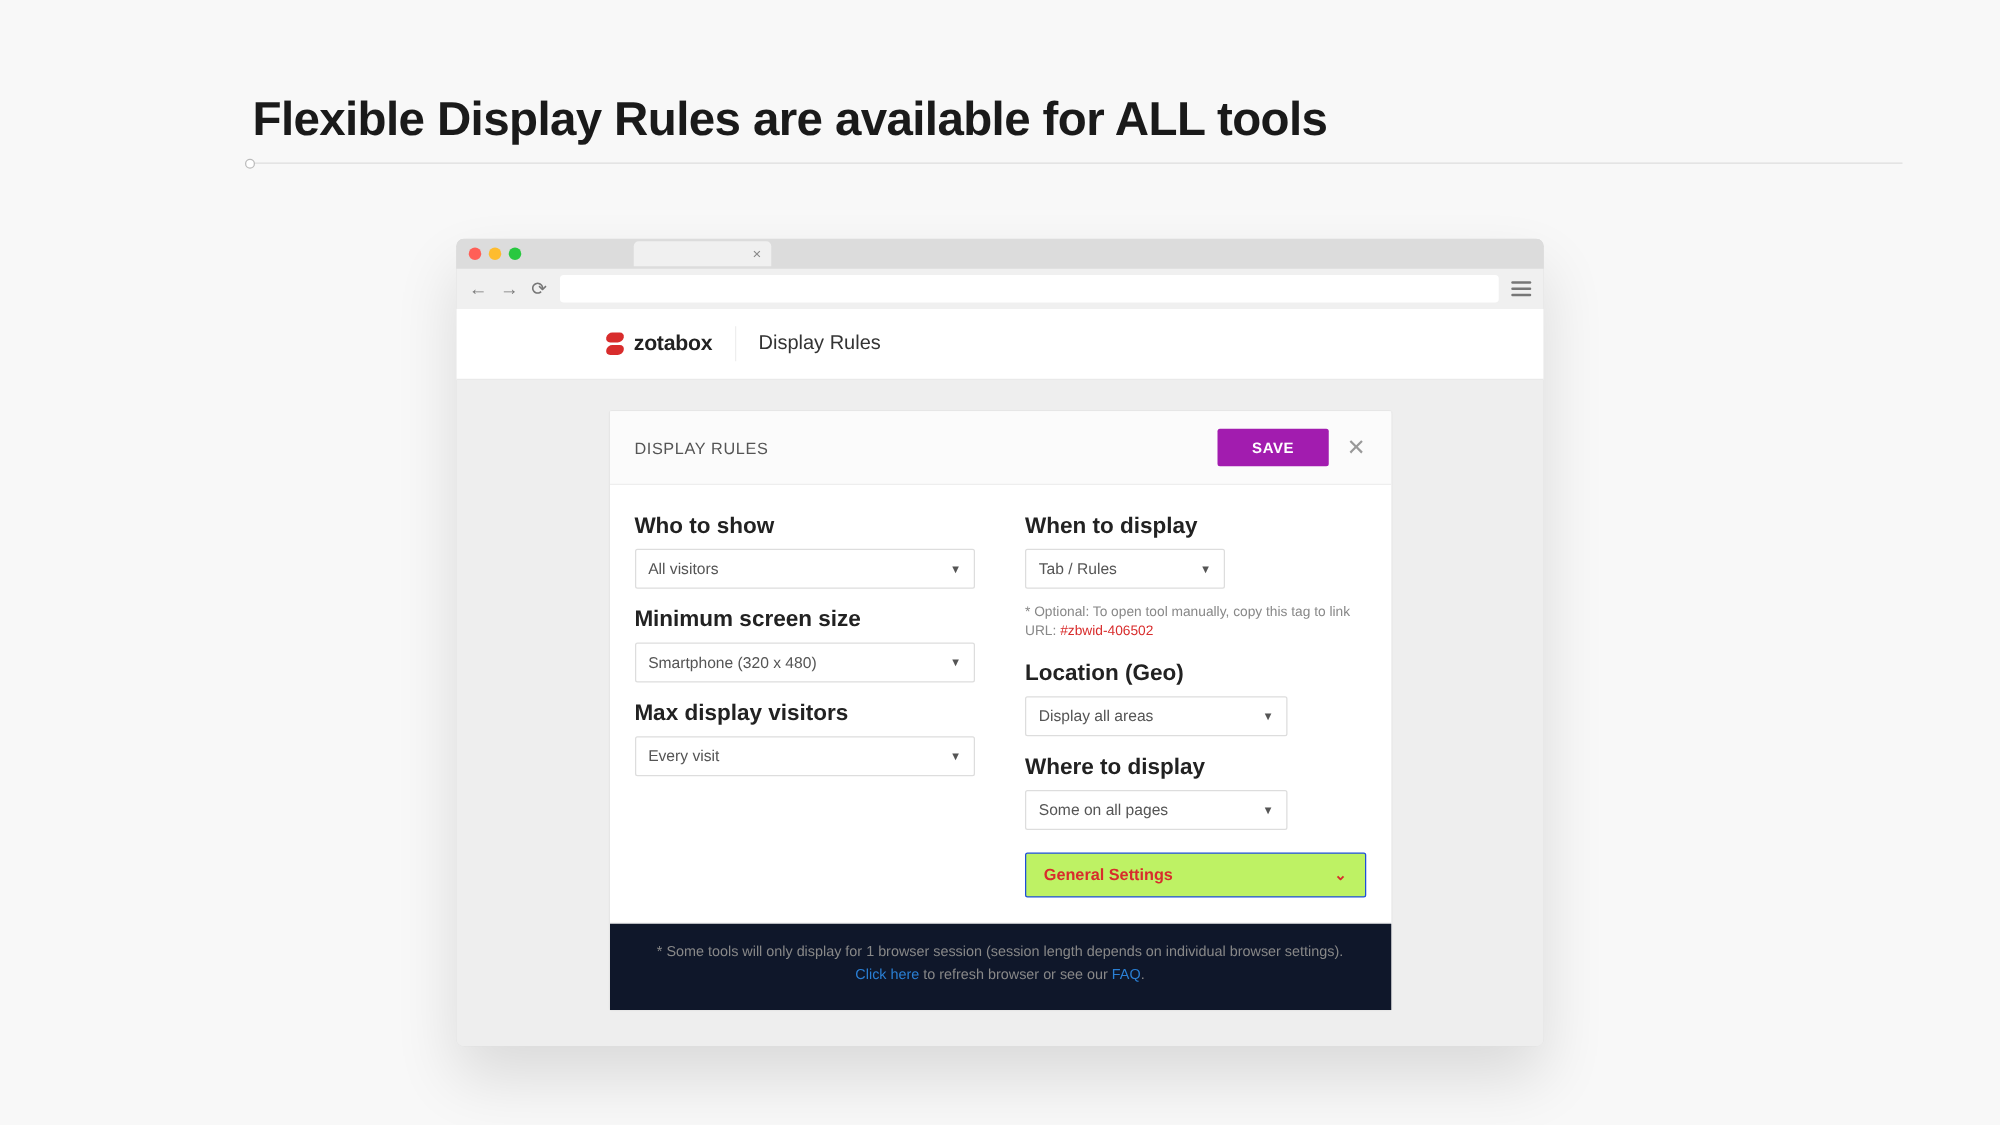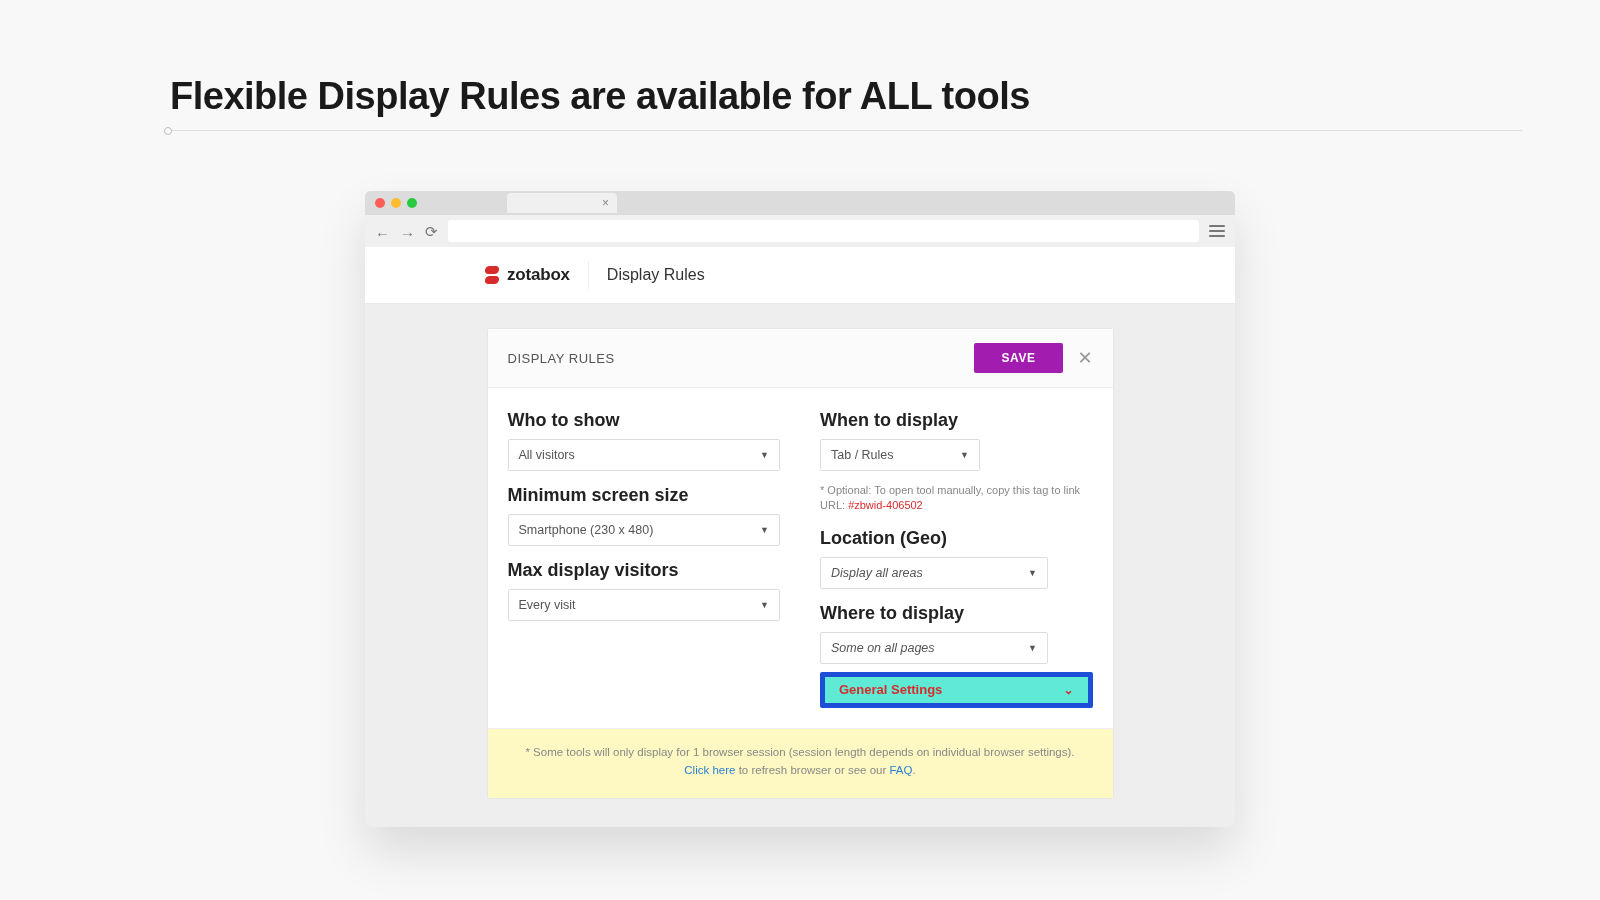--- a/index.html
+++ b/index.html
@@ -6,20 +6,21 @@
   body {
     width: 1600px;
     height: 900px;
     background: #f8f8f8;
     font-family: -apple-system, "Helvetica Neue", Arial, sans-serif;
     color: #222;
     overflow: hidden;
   }
   .headline-wrap {
     padding: 75px 78px 0 170px;
+    margin-left: 32px;
   }
   .headline {
     font-size: 38px;
     font-weight: 700;
     letter-spacing: -0.5px;
     color: #1a1a1a;
   }
   .underline {
     margin-top: 12px;
     border-bottom: 1px solid #ddd;
@@ -146,43 +147,44 @@
   .col { flex:1; display:flex; flex-direction:column; gap:8px; }
   .field-label { font-size:18px; font-weight:700; color:#222; margin-top:6px; }
   .select {
     border:1px solid #ddd; background:#fff;
     height:30px; border-radius:2px;
     display:flex; align-items:center; justify-content:space-between;
     padding:15px 10px; font-size:12.5px; color:#555;
     cursor:pointer;
   }
   .select.small { width: 160px; }
-  .select.med   { width: 228px; font-style: italic; }
+  .select.med   { width: 210px; }
   .caret { font-size:9px; color:#555; }
 
   .hint { font-size:11px; color:#888; line-height:1.4; margin-top:4px; }
   .hint .tag { color:#d82c2c; }
 
   .accordion {
-    border:5px solid #1d4ed8;
-    background:#5eead4;
+    margin-top:10px;
+    border:1px solid #1d4ed8;
+    background:#bef264;
     border-radius:2px;
     height:36px;
     display:flex; align-items:center; justify-content:space-between;
     padding:0 14px;
     color:#d82c2c; font-size:13px; font-weight:600;
     cursor:pointer;
   }
   .accordion .chev { color:#d82c2c; font-size:12px; }
 
   .card-foot {
     padding: 14px 24px 18px 24px;
     text-align:center;
     font-size:11.5px; color:#888;
-    background:#fef9c3;
+    background:#0f172a;
     line-height:1.6;
   }
   .card-foot .link { color:#2a7fd4; cursor:pointer; }
 </style>
 </head>
 <body>
 
 <div class="headline-wrap">
   <div class="headline">Flexible Display Rules are available for ALL tools</div>
   <div class="underline"></div>
@@ -234,21 +236,21 @@
       <div class="card-body">
         <div class="col">
           <div class="field-label">Who to show</div>
           <div class="select">
             <span>All visitors</span>
             <span class="caret">▼</span>
           </div>
 
           <div class="field-label">Minimum screen size</div>
           <div class="select">
-            <span>Smartphone (230 x 480)</span>
+            <span>Smartphone (320 x 480)</span>
             <span class="caret">▼</span>
           </div>
 
           <div class="field-label">Max display visitors</div>
           <div class="select">
             <span>Every visit</span>
             <span class="caret">▼</span>
           </div>
         </div>
 

